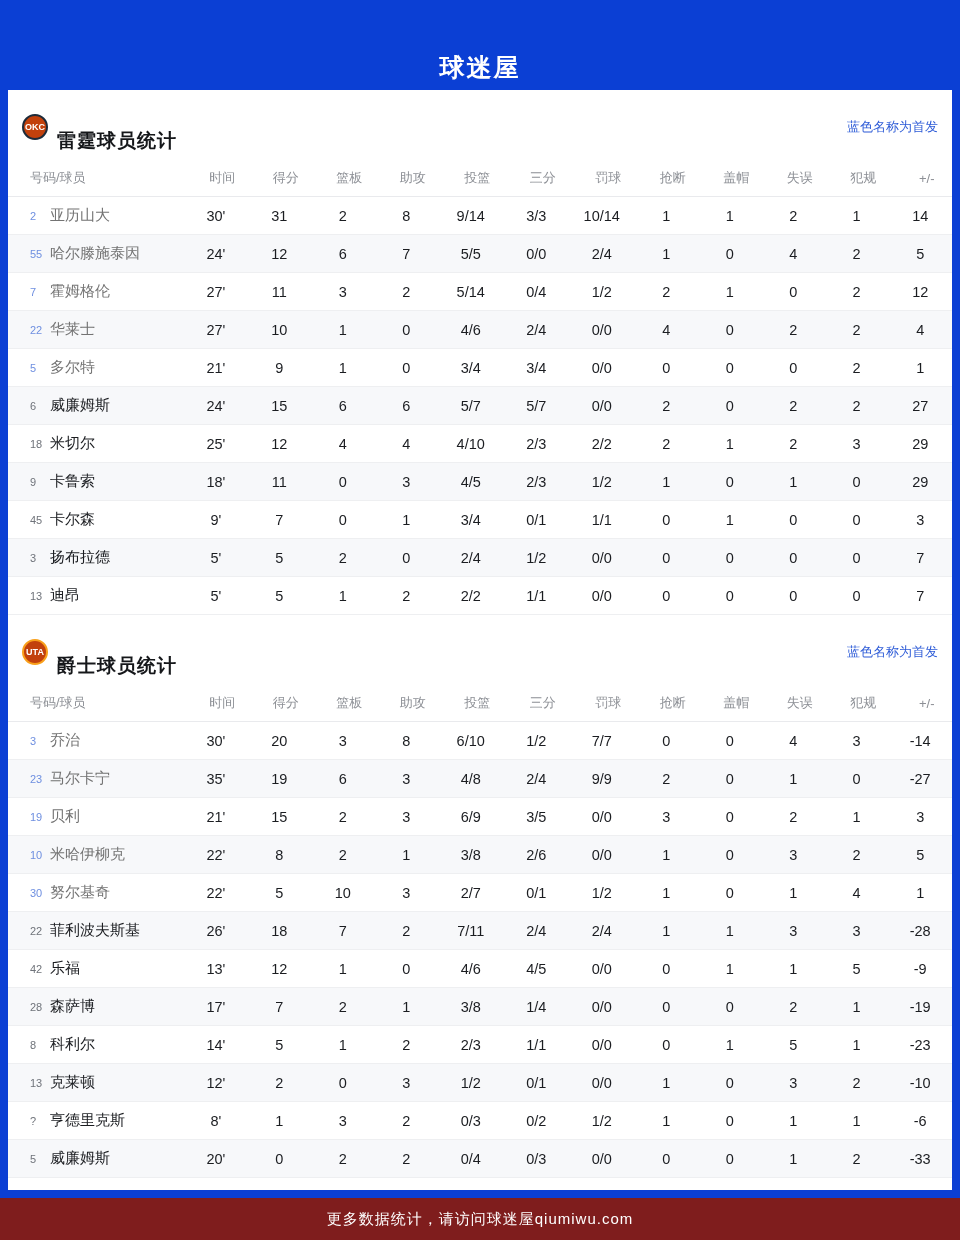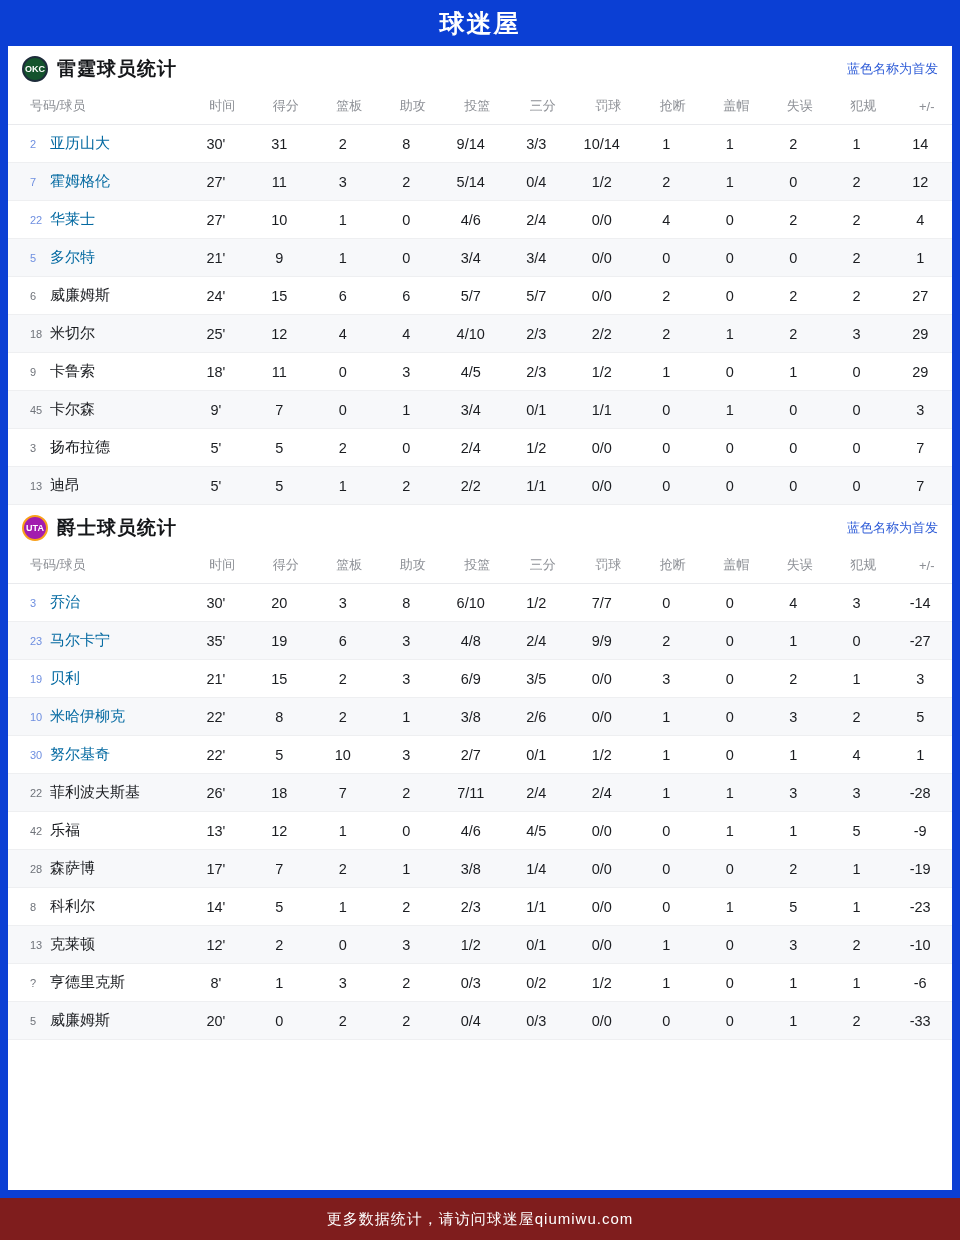--- a/index.html
+++ b/index.html
@@ -23,20 +23,21 @@
     flex-direction: column;
     position: relative;
   }
   
   .header {
     height: 46px;
     background: #0b3fd4;
     display: flex;
     align-items: center;
     justify-content: center;
+    margin-top: 44px;
   }
   .brand {
     color: #ffffff;
     font-size: 25px;
     font-weight: bold;
     letter-spacing: 2px;
     position: relative;
   }
   
   .card {
@@ -58,32 +59,33 @@
     display: flex;
     align-items: center;
     justify-content: center;
     font-size: 9px;
     color: #fff;
     font-weight: bold;
     flex: 0 0 auto;
     overflow: hidden;
   }
   .logo-thunder {
-    background: #14532d;
+    background: #c2410c;
     border: 2px solid #1d2b3a;
   }
   .logo-jazz {
-    background: #a21caf;
+    background: #c2410c;
     border: 2px solid #f9a01b;
   }
   .section-title {
     font-size: 19px;
     font-weight: bold;
     color: #15171a;
     letter-spacing: 1px;
+    margin-top: 28px;
   }
   .section-note {
     margin-left: auto;
     color: #2d5bd7;
     font-size: 13px;
   }
   
   table {
     width: 100%;
     border-collapse: collapse;
@@ -119,21 +121,21 @@
     width: 20px;
     font-size: 11px;
     color: #6f737a;
     text-align: left;
   }
   .pname {
     font-size: 15px;
     color: #1b1d21;
     font-weight: normal;
   }
-  tr.starter .pname { color: #0369a1; }
+  tr.starter .pname { color: #737373; }
   tr.starter .pnum { color: #6e8fe0; }
   
   col.c-player { width: 172px; }
   col.c-min    { width: 62px; }
   col.c-pts    { width: 62px; }
   col.c-reb    { width: 62px; }
   col.c-ast    { width: 62px; }
   col.c-fg     { width: 64px; }
   col.c-3p     { width: 64px; }
   col.c-ft     { width: 64px; }
@@ -217,20 +219,35 @@
             <td>9/14</td>
             <td>3/3</td>
             <td>10/14</td>
             <td>1</td>
             <td>1</td>
             <td>2</td>
             <td>1</td>
             <td>14</td>
           </tr>
           <tr class="starter">
+            <td class="col-player"><span class="pnum">55</span><span class="pname">哈尔滕施泰因</span></td>
+            <td>24'</td>
+            <td>12</td>
+            <td>6</td>
+            <td>7</td>
+            <td>5/5</td>
+            <td>0/0</td>
+            <td>2/4</td>
+            <td>1</td>
+            <td>0</td>
+            <td>4</td>
+            <td>2</td>
+            <td>5</td>
+          </tr>
+          <tr class="starter">
             <td class="col-player"><span class="pnum">7</span><span class="pname">霍姆格伦</span></td>
             <td>27'</td>
             <td>11</td>
             <td>3</td>
             <td>2</td>
             <td>5/14</td>
             <td>0/4</td>
             <td>1/2</td>
             <td>2</td>
             <td>1</td>

